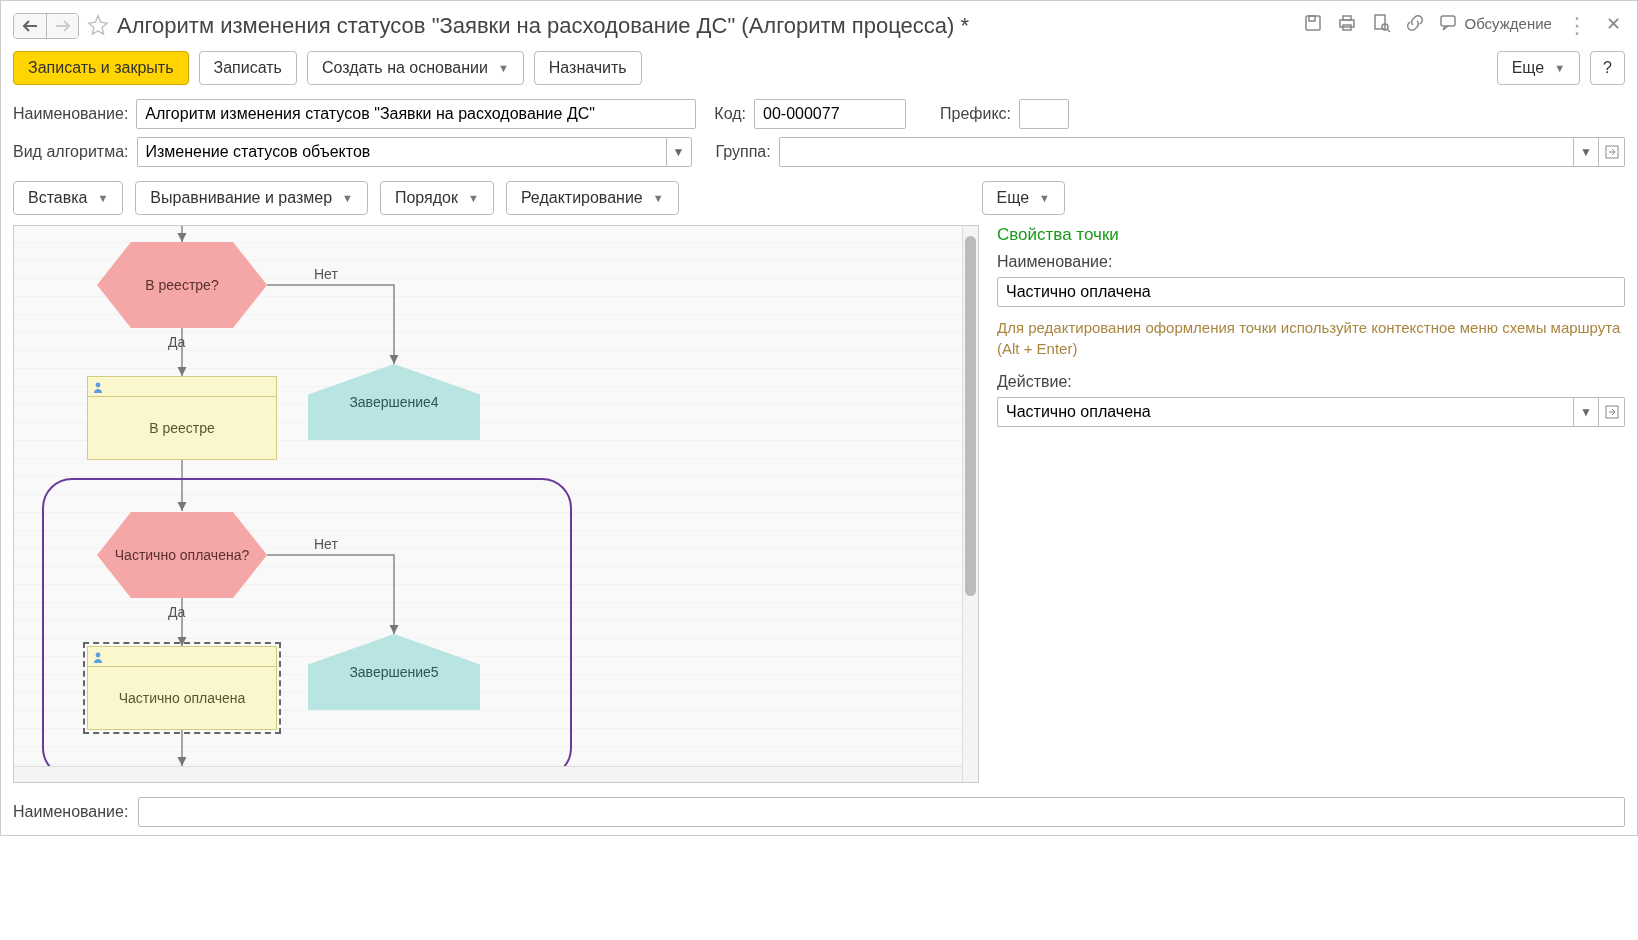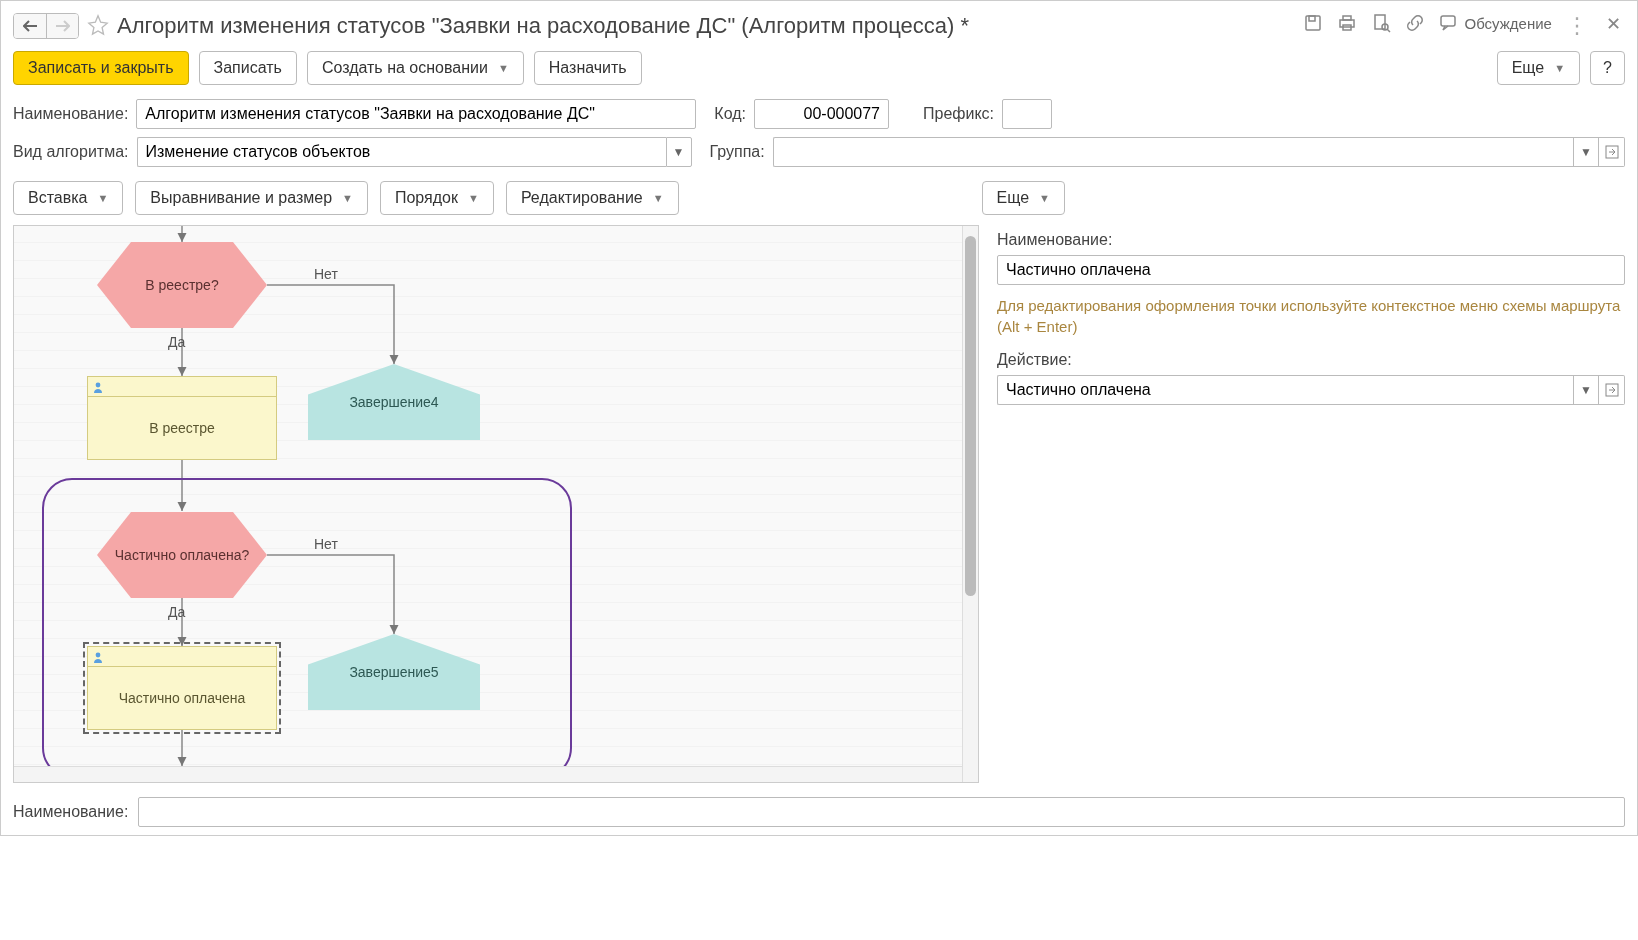--- a/index.html
+++ b/index.html
@@ -148,32 +148,32 @@
       <div class="btn sq">
           <span>?</span>
         </div>
     </div>
   </div>
 
   <div class="form-row">
     <span class="form-label">Наименование:</span>
     <input class="input" style="width: 560px;" value="Алгоритм изменения статусов &quot;Заявки на расходование ДС&quot;">
     <span class="form-label" style="margin-left:10px">Код:</span>
-    <input class="input" style="width: 135px; text-align: right;" value="00-000077">
+    <input class="input" style="width: 152px;" value="00-000077">
     <span class="form-label" style="margin-left:26px">Префикс:</span>
     <input class="input" style="width: 50px;" value="">
   </div>
 
   <div class="form-row">
     <span class="form-label">Вид алгоритма:</span>
     <div class="sel-wrap" style="width:555px">
       <input class="input" style="flex: 1 1 0%;" value="Изменение статусов объектов">
       <div class="mini-btn last">▼</div>
     </div>
-    <span class="form-label" style="margin-left:10px">Группа:</span>
+    <span class="form-label" style="margin-left:16px">Группа:</span>
     <div class="sel-wrap" style="flex:1">
       <input class="input" style="flex: 1 1 0%;" value="">
       <div class="mini-btn">▼</div>
       <div class="mini-btn last">
         <svg width="14" height="14" viewBox="0 0 14 14">
             <rect x="1" y="1" width="12" height="12" fill="none" stroke="#888"></rect>
             <path d="M4 7 L10 7 M10 7 L7 4 M10 7 L7 10" stroke="#888" fill="none"></path>
           </svg>
       </div>
     </div>
@@ -279,20 +279,21 @@
           </div>
       </div>
 
       <div class="scrollbar-v">
           <div class="thumb"></div>
         </div>
       <div class="scrollbar-h"></div>
     </div>
 
     <div class="side-panel">
+      <div class="side-title">Свойства точки</div>
       <div class="side-label">Наименование:</div>
       <input class="input" style="width: 100%;" value="Частично оплачена">
       <div class="side-hint">Для редактирования оформления точки используйте контекстное меню схемы маршрута (Alt + Enter)</div>
       <div class="side-label">Действие:</div>
       <div class="sel-wrap" style="width:100%">
         <input class="input" style="flex: 1 1 0%;" value="Частично оплачена">
         <div class="mini-btn">▼</div>
         <div class="mini-btn last">
           <svg width="14" height="14" viewBox="0 0 14 14">
               <rect x="1" y="1" width="12" height="12" fill="none" stroke="#888"></rect>

